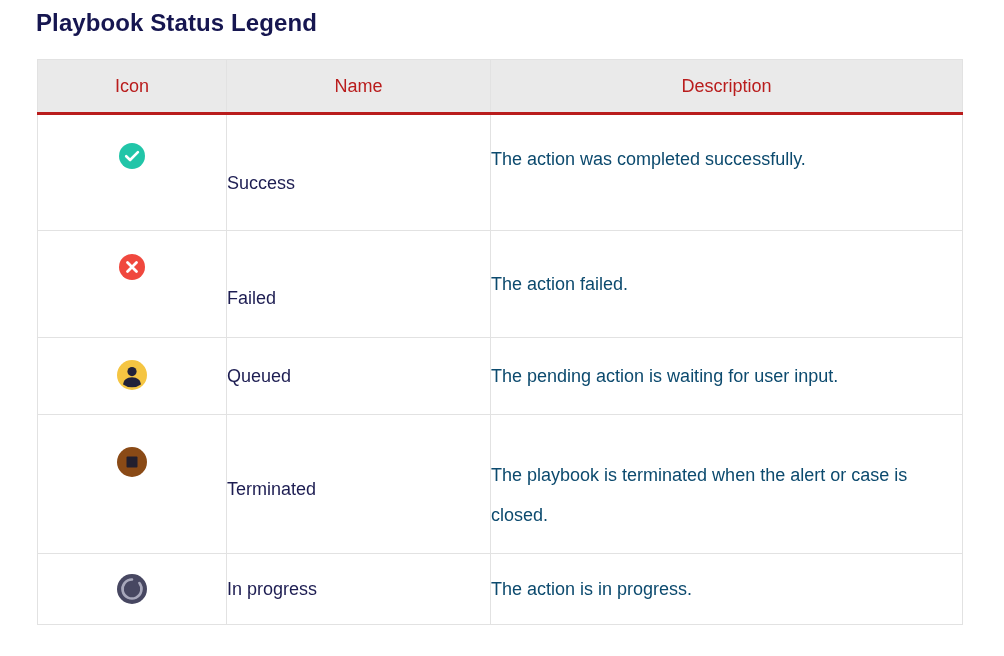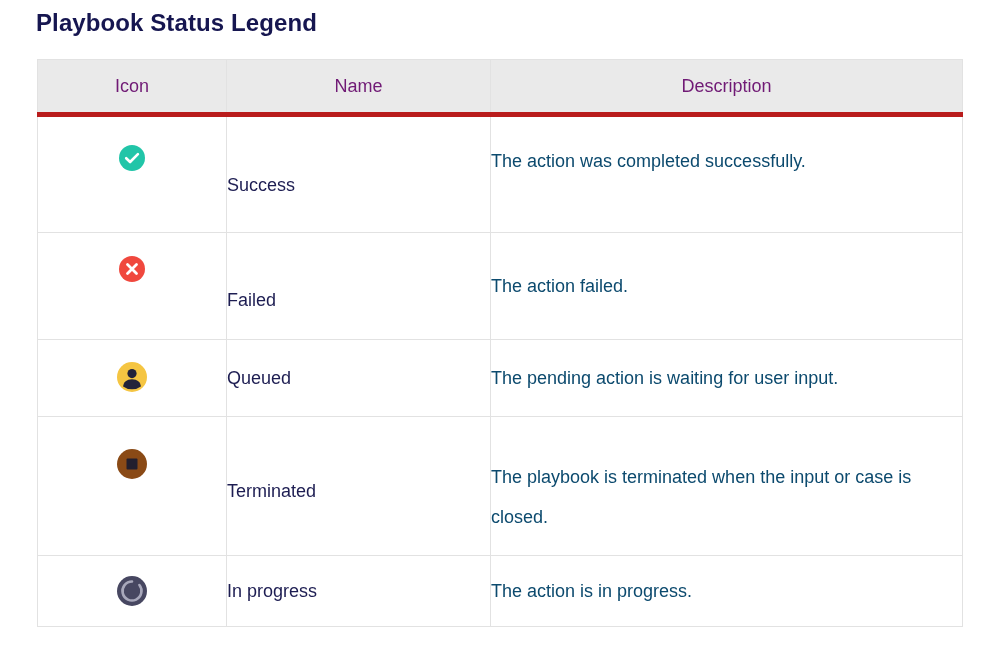--- a/index.html
+++ b/index.html
@@ -41,25 +41,25 @@
     border: 1px solid #dcdcdc;
   }
   .legend-table th,
   .legend-table td {
     border: 1px solid #e2e2e2;
     padding: 0;
     vertical-align: middle;
   }
   .legend-table thead th {
     background: #eaeaea;
-    border-bottom: 5px solid #b91c1c;
+    border-bottom: 3px solid #b91c1c;
     height: 52px;
     font-size: 18px;
     font-weight: normal;
-    color: #701a75;
+    color: #b91c1c;
     text-align: center;
   }
   col.col-icon { width: 189px; }
   col.col-name { width: 264px; }
   col.col-desc { width: 472px; }
 
   .icon-cell {
     text-align: center;
   }
   .name-cell {
@@ -168,21 +168,21 @@
       <tr class="row-terminated">
         <td class="icon-cell">
           <span class="icon">
             <svg width="32" height="32" viewBox="0 0 32 32">
               <circle cx="16" cy="16" r="15" fill="#8a4a16"></circle>
               <rect x="10.5" y="10.5" width="11" height="11" rx="1" fill="#221f2e"></rect>
             </svg>
           </span>
         </td>
         <td class="name-cell">Terminated</td>
-        <td class="desc-cell">The playbook is terminated when the input or case is closed.</td>
+        <td class="desc-cell">The playbook is terminated when the alert or case is closed.</td>
       </tr>
 
       <tr class="row-inprogress">
         <td class="icon-cell">
           <span class="icon">
             <svg width="32" height="32" viewBox="0 0 32 32">
               <circle cx="16" cy="16" r="15" fill="#474761"></circle>
               <path d="M16 6.5 a9.5 9.5 0 1 0 7.4 3.55" fill="none" stroke="#a8a8bb" stroke-width="2.6" stroke-linecap="round"></path>
             </svg>
           </span>

